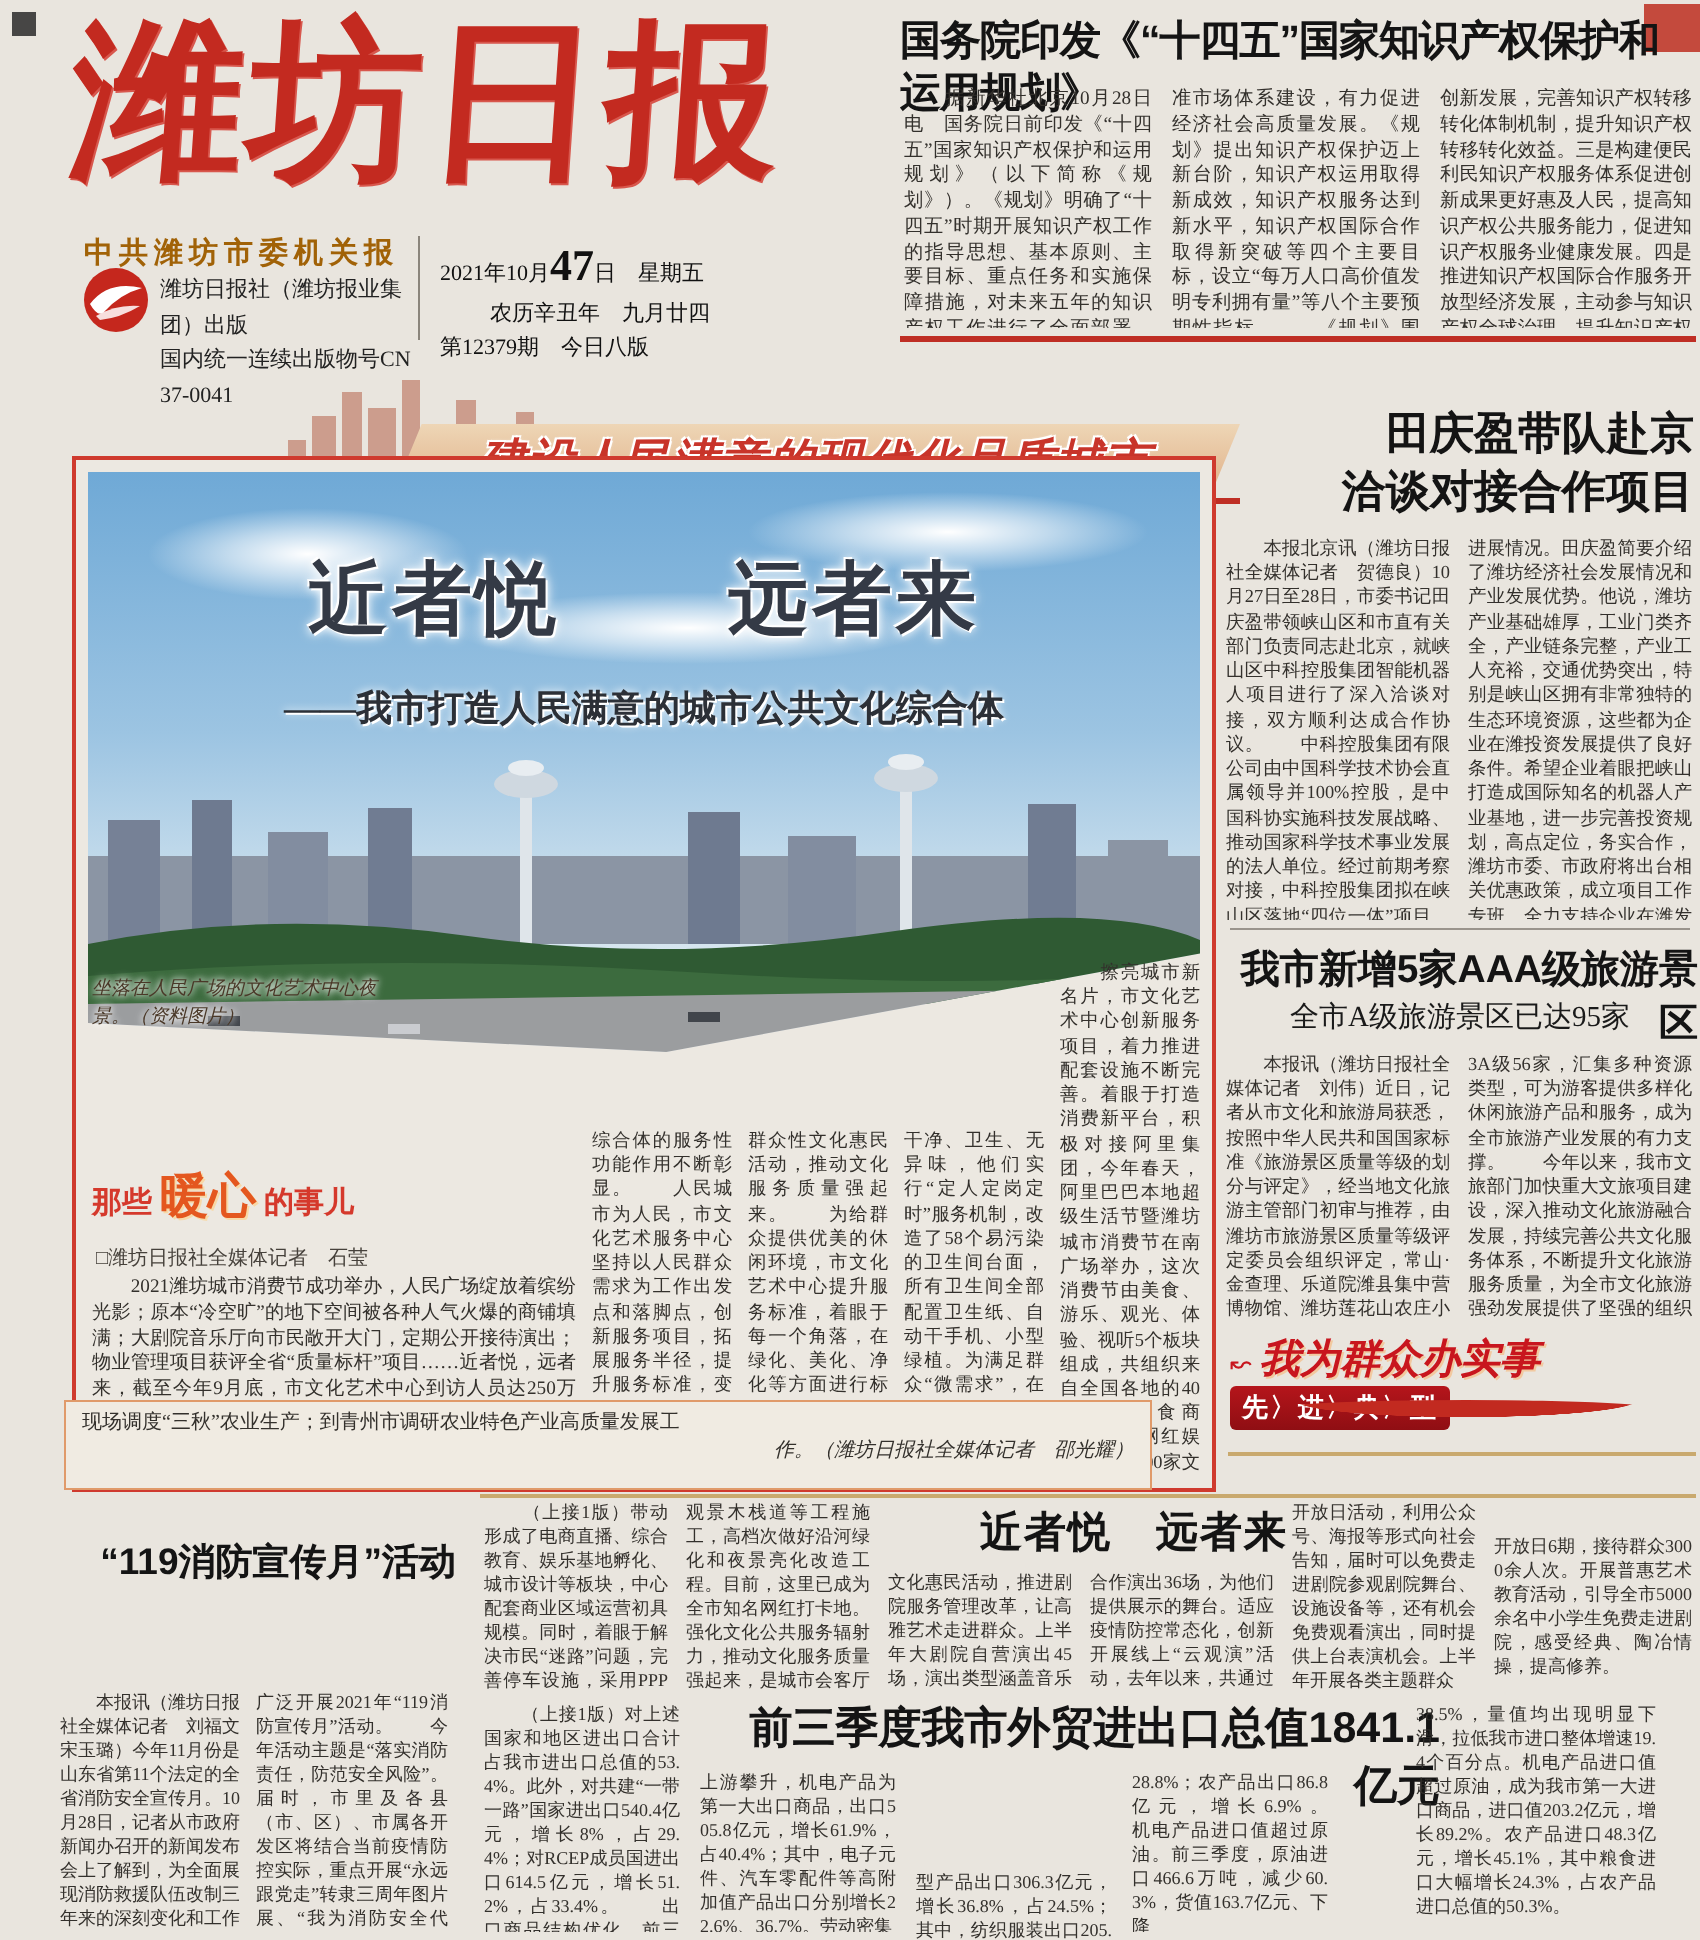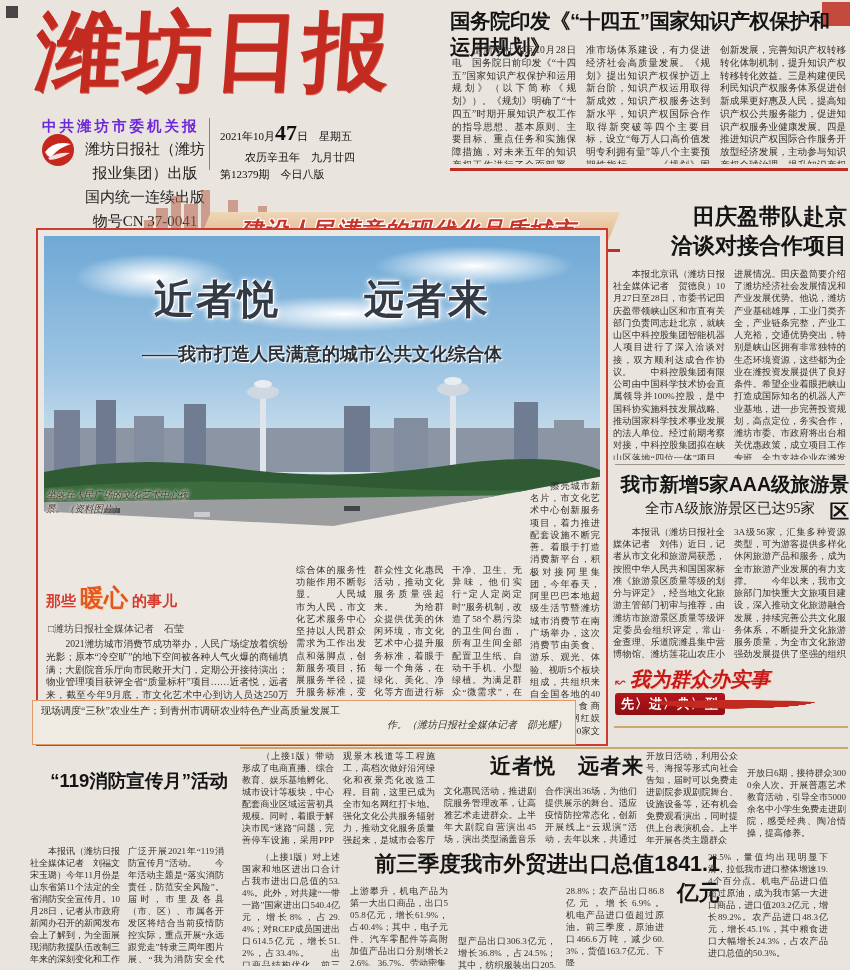--- a/index.html
+++ b/index.html
@@ -10,22 +10,22 @@
        overflow:hidden;color:#33302c;word-break:break-all;}
   .art-head{font-weight:900;color:#141414;font-family:Liberation Sans, sans-serif;}
   .centered{text-align:right;}
   .rule-red{background:#bf2e24;}
   .rule-gray{background:#9a948c;}
   .rule-gold{background:#c9a96e;}
   
   #mh-title{left:36px;top:8px;width:400px;font-size:86px;line-height:1.0;font-weight:900;
             color:#c32a20;letter-spacing:3px;transform:skewX(-4deg);
             font-family:"DejaVu Serif",serif;text-shadow:1px 1px 0 #d8574d;}
-  #mh-org{left:42px;top:117px;width:175px;font-size:14.5px;font-weight:bold;letter-spacing:3px;color:#6d28d9;}
-  #mh-pub{left:80px;top:137px;width:130px;font-size:15px;line-height:1.6;color:#222;text-align:center;}
+  #mh-org{left:42px;top:117px;width:175px;font-size:14.5px;font-weight:bold;letter-spacing:3px;color:#a16207;}
+  #mh-pub{left:80px;top:137px;width:130px;font-size:11px;line-height:1.6;color:#222;}
   #mh-dates{left:220px;top:116px;width:160px;font-size:11px;color:#111;line-height:1.5;}
   #mh-dates .big{font-size:22px;font-weight:bold;}
   
   #photo{left:6px;top:6px;width:556px;height:290px;
          background:linear-gradient(180deg,#6fa9d6 0%,#9cc4e2 45%,#cfe2ee 75%,#e8eef2 100%);
          clip-path:polygon(0 0,100% 0,100% 83%,52% 100%,0 95%);}
   .cloud{position:absolute;background:radial-gradient(closest-side,#ffffff,#ffffff88,transparent);border-radius:50%;}
   #feat-head{left:0;top:36px;width:100%;text-align:center;font-size:40px;font-weight:900;
              color:#343a46;letter-spacing:2px;
              text-shadow:0 0 4px #fff,0 0 7px #fff,1px 1px 0 #fff,-1px -1px 0 #fff;}

